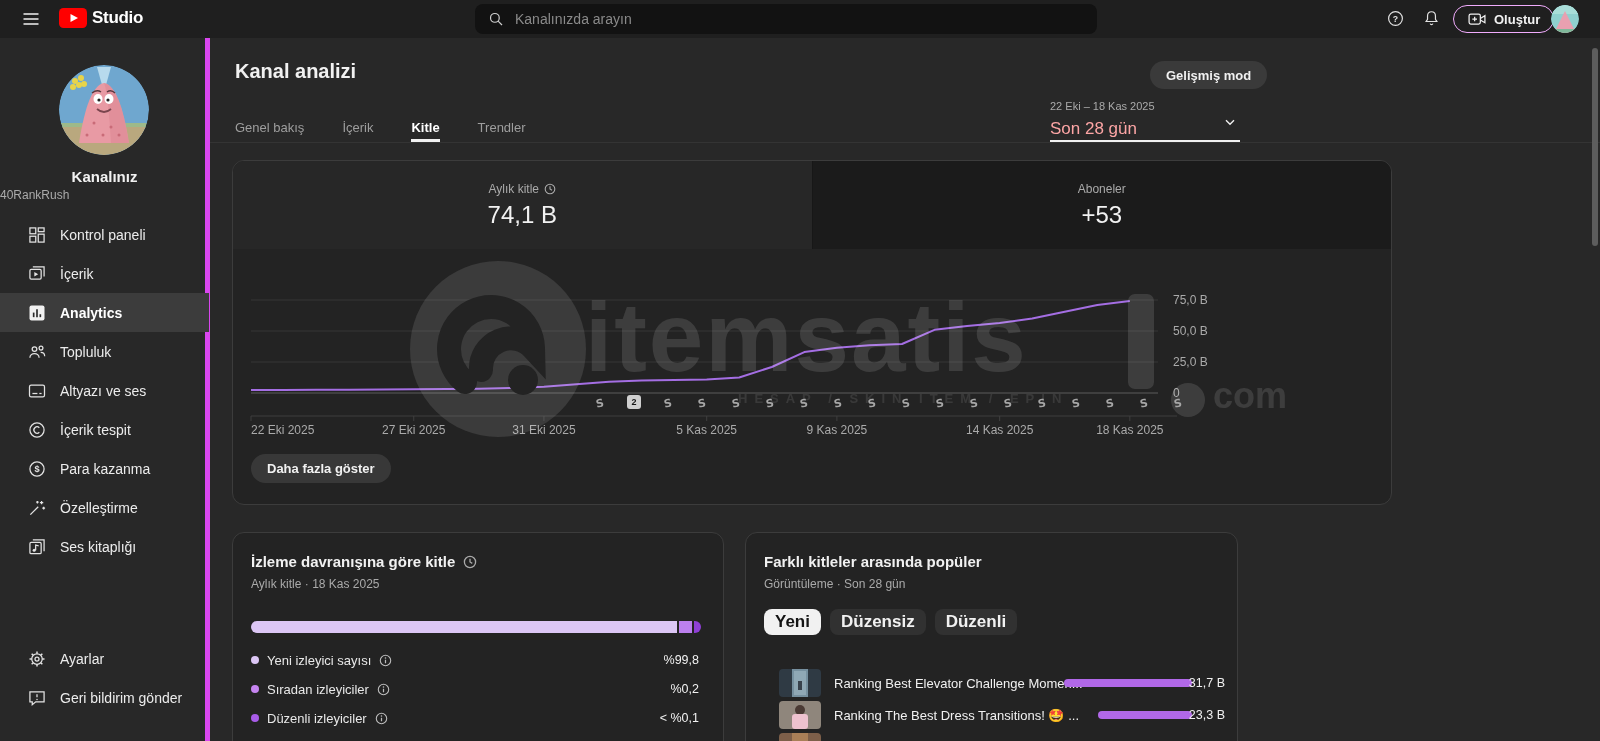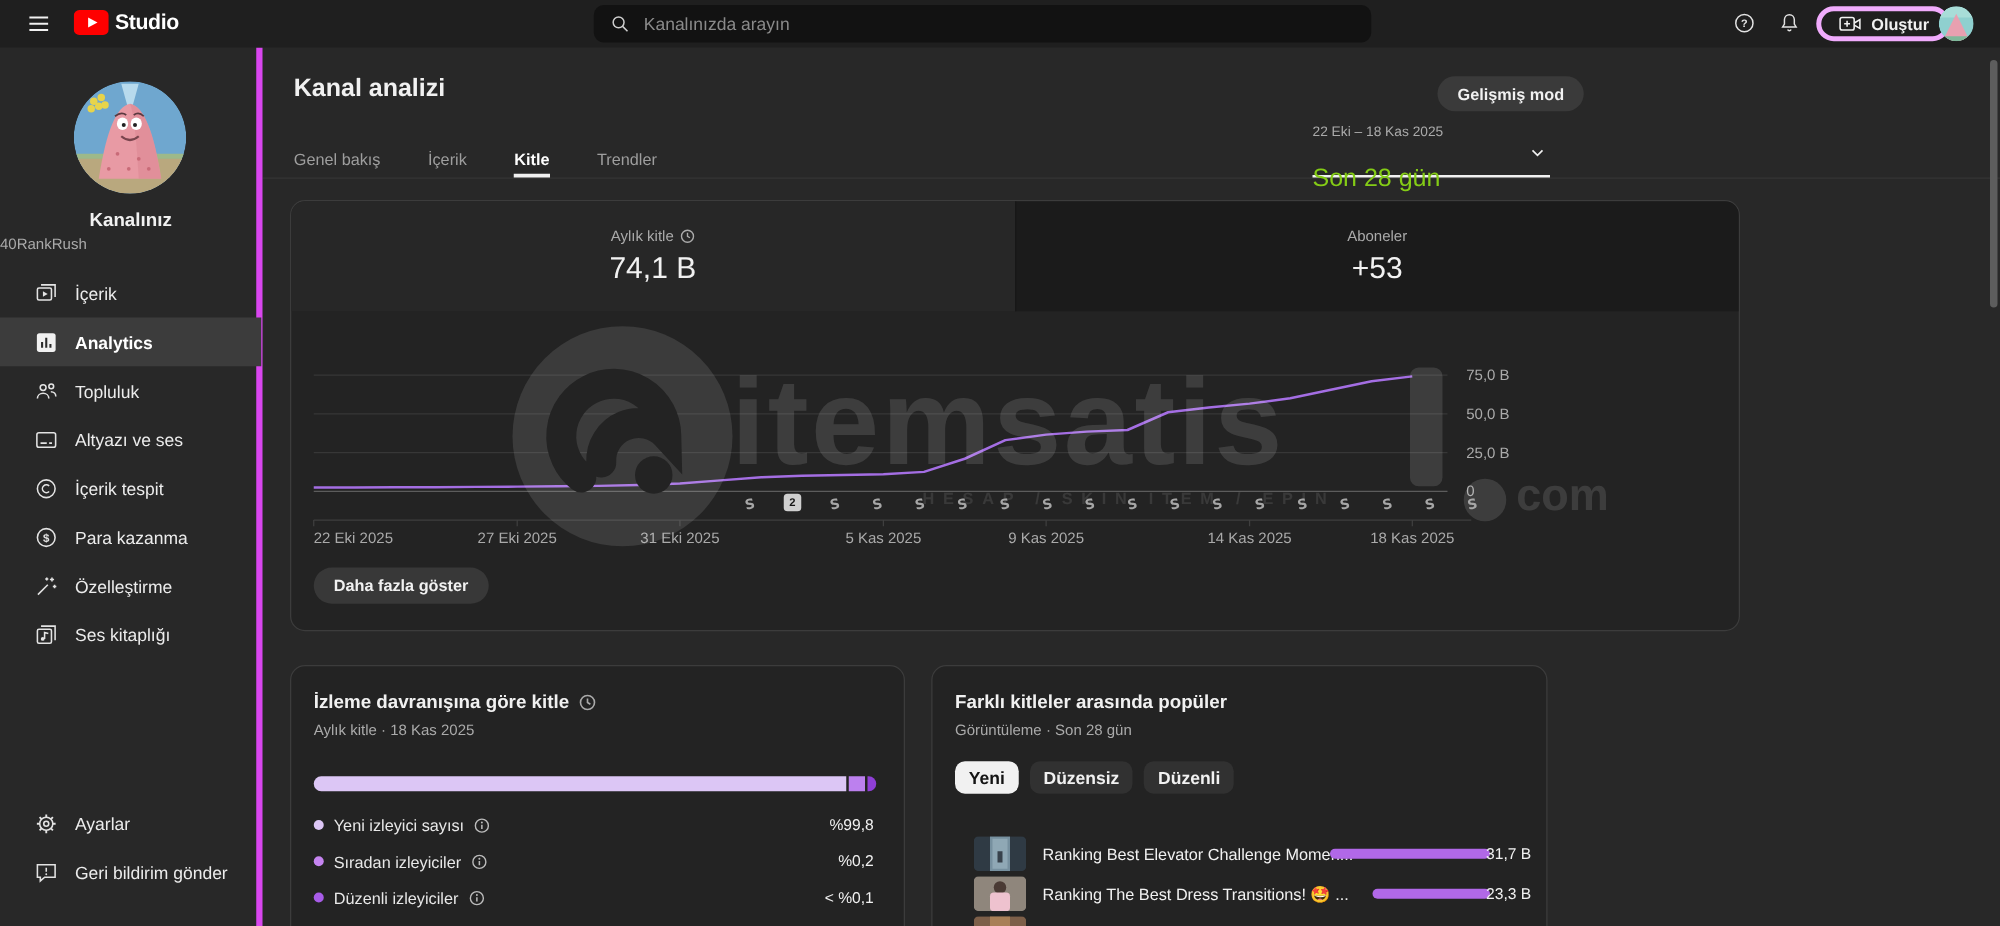--- a/index.html
+++ b/index.html
@@ -11,21 +11,21 @@
   .hamburger{position:absolute;left:20px;top:9px;width:22px;height:20px;background:none;border:none;cursor:pointer}
   .brand{position:absolute;left:59px;top:8px;display:flex;align-items:center;gap:5px}
   .studio-label{font-size:17px;font-weight:700;letter-spacing:-0.3px;color:#fff}
   .searchbox{position:absolute;left:475px;top:4px;width:622px;height:30px;background:#121212;
     border-radius:8px;display:flex;align-items:center;padding:0 12px;gap:10px}
   .searchbox input{flex:1;background:transparent;border:none;outline:none;color:#ddd;font-size:14px;
     font-family:"Liberation Sans",sans-serif}
   .searchbox input::placeholder{color:#8a8a8a}
   .topbtn{position:absolute;top:9px;background:none;border:none;cursor:pointer}
   .create-btn{position:absolute;left:1453px;top:5px;height:28px;display:flex;align-items:center;gap:7px;
-    padding:0 13px;border:4px solid #f0abfc;border-radius:14px;background:transparent;color:#f1f1f1;
+    padding:0 13px;border:1px solid #f0abfc;border-radius:14px;background:transparent;color:#f1f1f1;
     font-size:13px;font-weight:700;cursor:pointer;font-family:"Liberation Sans",sans-serif}
   .avatar-small{position:absolute;left:1551px;top:5px;width:28px;height:28px;border-radius:50%;overflow:hidden;cursor:pointer;border:none;background:none;padding:0}
   
   .sidebar{position:absolute;left:0;top:38px;width:210px;bottom:0;background:#282828;border-right:5px solid #d946ef;z-index:10}
   .channel-avatar{position:absolute;left:59px;top:27px;width:90px;height:90px;border-radius:50%;overflow:hidden;cursor:pointer}
   .channel-name{position:absolute;left:0;top:130px;width:209px;text-align:center;font-size:15px;font-weight:700}
   .channel-handle{position:absolute;left:0;top:150px;width:209px;text-align:left;font-size:12px;color:#aaa}
   .side-nav{position:absolute;left:0;top:177px;width:209px}
   .side-nav.footer{top:601px}
   .side-item{height:39px;display:flex;align-items:center;padding-left:27px;gap:13px;font-size:14px;color:#ececec;cursor:pointer}
@@ -35,21 +35,21 @@
   .page-title{position:absolute;left:235px;top:60px;font-size:20px;font-weight:700;z-index:5}
   .head-divider{position:absolute;left:210px;top:142px;right:0;height:1px;background:#343434;z-index:1}
   .tabs{position:absolute;left:235px;top:121px;display:flex;gap:38px;z-index:5}
   .tab{font-size:13px;line-height:13px;font-weight:500;color:#9e9e9e;padding-bottom:8px;position:relative;cursor:pointer}
   .tab.active{color:#fff;font-weight:700}
   .tab.active::after{content:"";position:absolute;left:0;right:0;bottom:0;height:3px;background:#f1f1f1}
   .advanced-btn{position:absolute;left:1150px;top:61px;height:28px;padding:0 16px;border:none;border-radius:14px;
     background:#3a3a3a;color:#f1f1f1;font-size:13px;font-weight:700;cursor:pointer;z-index:5;font-family:"Liberation Sans",sans-serif}
   .date-select{position:absolute;left:1050px;top:100px;width:190px;height:42px;border-bottom:2px solid #f1f1f1;cursor:pointer;z-index:5}
   .date-range{font-size:11px;color:#aaa}
-  .date-preset{font-size:20px;color:#84cc16;margin-top:20px}
+  .date-preset{font-size:17px;color:#fca5a5;margin-top:7px}
   .date-select .chev{position:absolute;right:2px;top:14px}
   
   .card{position:absolute;background:#232323;border:1px solid #3c3c3c;border-radius:12px;overflow:hidden}
   .analytics-card{left:232px;top:160px;width:1160px;height:345px}
   .metric-header{position:absolute;left:0;top:0;width:100%;height:88px;display:flex}
   .metric-cell{flex:1;display:flex;flex-direction:column;align-items:center;justify-content:center;gap:5px;cursor:pointer}
   .metric-cell.selected{background:#272727}
   .metric-cell.dim{background:#1b1b1b;border-left:1px solid #171717}
   .metric-label{font-size:12px;color:#aaa;display:flex;align-items:center;gap:5px}
   .metric-value{font-size:24px;color:#f1f1f1}
@@ -77,21 +77,21 @@
   .stack-bar{position:absolute;left:18px;top:88px;width:450px;height:12px;display:flex;gap:2px}
   .stack-bar .seg{height:12px}
   .stack-bar .seg:first-child{border-radius:6px 0 0 6px}
   .stack-bar .seg:last-child{border-radius:0 6px 6px 0}
   .legend-row{position:absolute;left:18px;right:24px;height:18px;display:flex;align-items:center;gap:8px}
   .legend-dot{width:8px;height:8px;border-radius:50%}
   .legend-label{font-size:13px;color:#e8e8e8}
   .legend-value{margin-left:auto;font-size:12.5px;font-weight:500;color:#f1f1f1}
   .chips{position:absolute;left:18px;top:76px;display:flex;gap:9px}
   .chip{height:26px;padding:0 11px;border:none;border-radius:8px;background:#313131;color:#f1f1f1;
-    font-size:14px;font-weight:700;cursor:pointer;font-family:"Liberation Sans",sans-serif}
+    font-size:17px;font-weight:700;cursor:pointer;font-family:"Liberation Sans",sans-serif}
   .chip.active{background:#f1f1f1;color:#141414}
   .video-row{position:absolute;left:33px;right:12px;height:28px;cursor:pointer}
   .video-thumb{position:absolute;left:0;top:0;width:42px;height:28px;border-radius:4px;overflow:hidden}
   .video-title{position:absolute;left:55px;top:7px;font-size:13px;color:#f1f1f1;white-space:nowrap}
   .video-bar{position:absolute;top:10px;height:8px;border-radius:4px}
   .video-views{position:absolute;right:0;top:7px;font-size:12.5px;font-weight:500;color:#f1f1f1}
   
   .scroll-thumb{position:absolute;left:1592px;top:48px;width:6px;height:198px;background:#5d5d5d;border-radius:3px;cursor:pointer;z-index:30}
 </style>
 </head>
@@ -194,20 +194,31 @@
             <circle cx="44" cy="70" r="1.5"></circle>
             <circle cx="60" cy="70" r="1.5"></circle>
             <circle cx="28" cy="70" r="1.5"></circle>
           </g>
       </g>
       </svg>
   </div>
   <div class="channel-name">Kanalınız</div>
   <div class="channel-handle">40RankRush</div>
   <nav class="side-nav" id="sidebar-nav">
+      <div class="side-item">
+        <span class="side-icon">
+          <svg width="20" height="20" viewBox="0 0 24 24">
+            <rect x="3.5" y="3.5" width="7" height="7" stroke="#e3e3e3" stroke-width="1.5" fill="none"></rect>
+            <rect x="13.5" y="3.5" width="7" height="4.5" stroke="#e3e3e3" stroke-width="1.5" fill="none"></rect>
+            <rect x="13.5" y="11" width="7" height="9.5" stroke="#e3e3e3" stroke-width="1.5" fill="none"></rect>
+            <rect x="3.5" y="13.5" width="7" height="7" stroke="#e3e3e3" stroke-width="1.5" fill="none"></rect>
+          </svg>
+        </span>
+        <span class="side-label">Kontrol paneli</span>
+      </div>
       <div class="side-item">
         <span class="side-icon">
           <svg width="20" height="20" viewBox="0 0 24 24">
             <rect x="3.5" y="6.5" width="13.5" height="11.5" rx="1.5" stroke="#e3e3e3" stroke-width="1.5" fill="none"></rect>
             <path d="M7 3.5 h13.5 v11.5" stroke="#e3e3e3" stroke-width="1.5" fill="none"></path>
             <path d="M8.8 9.7 l4.6 2.6 -4.6 2.6 z" fill="#e3e3e3"></path>
           </svg>
         </span>
         <span class="side-label">İçerik</span>
       </div>

